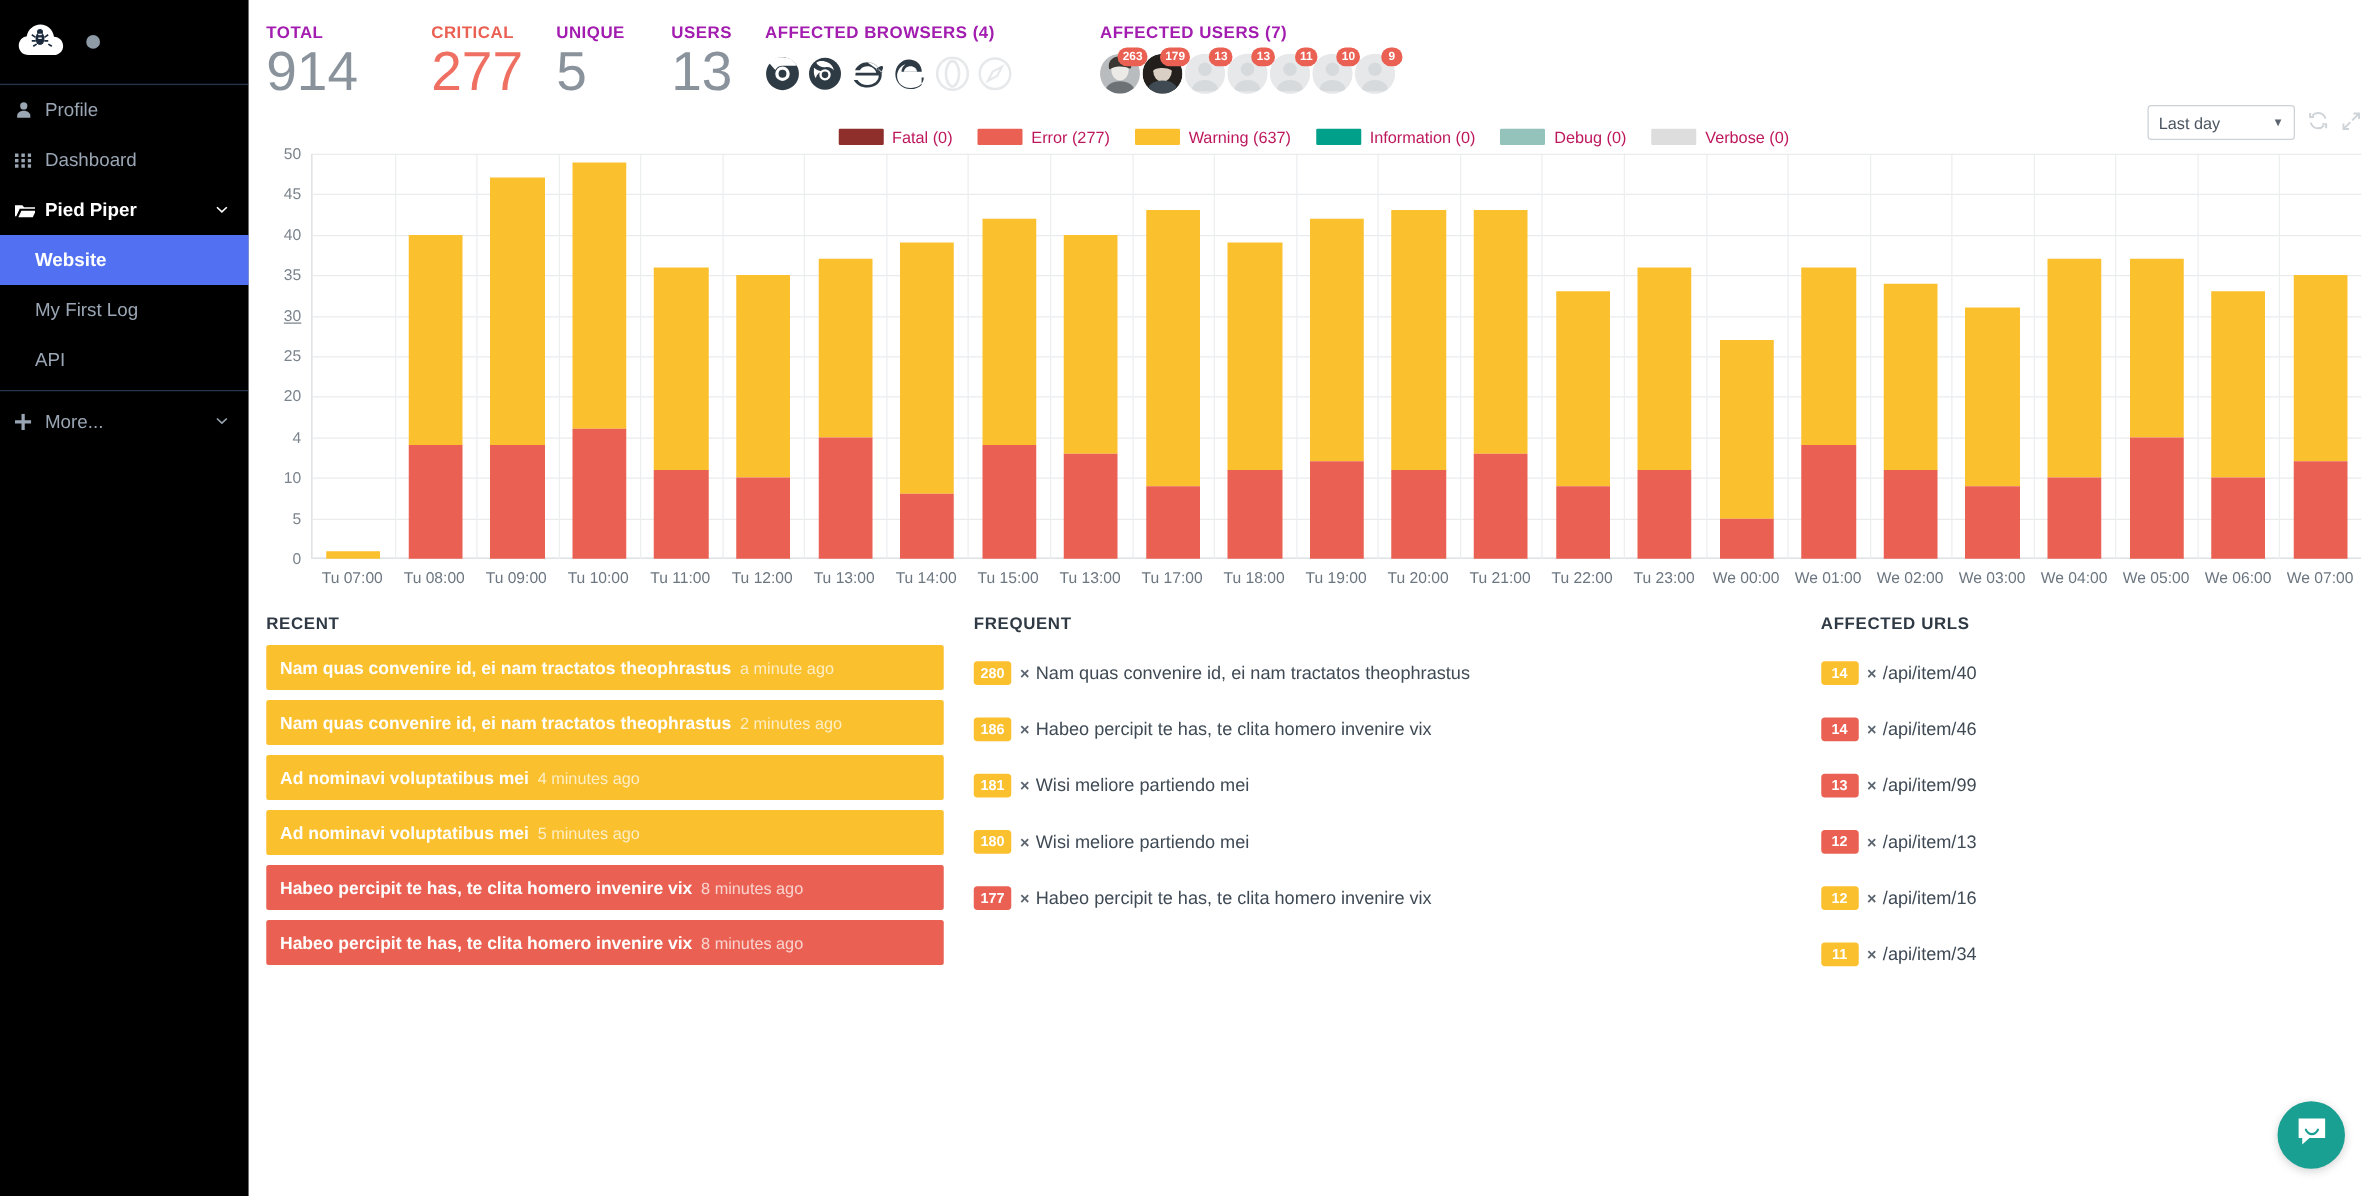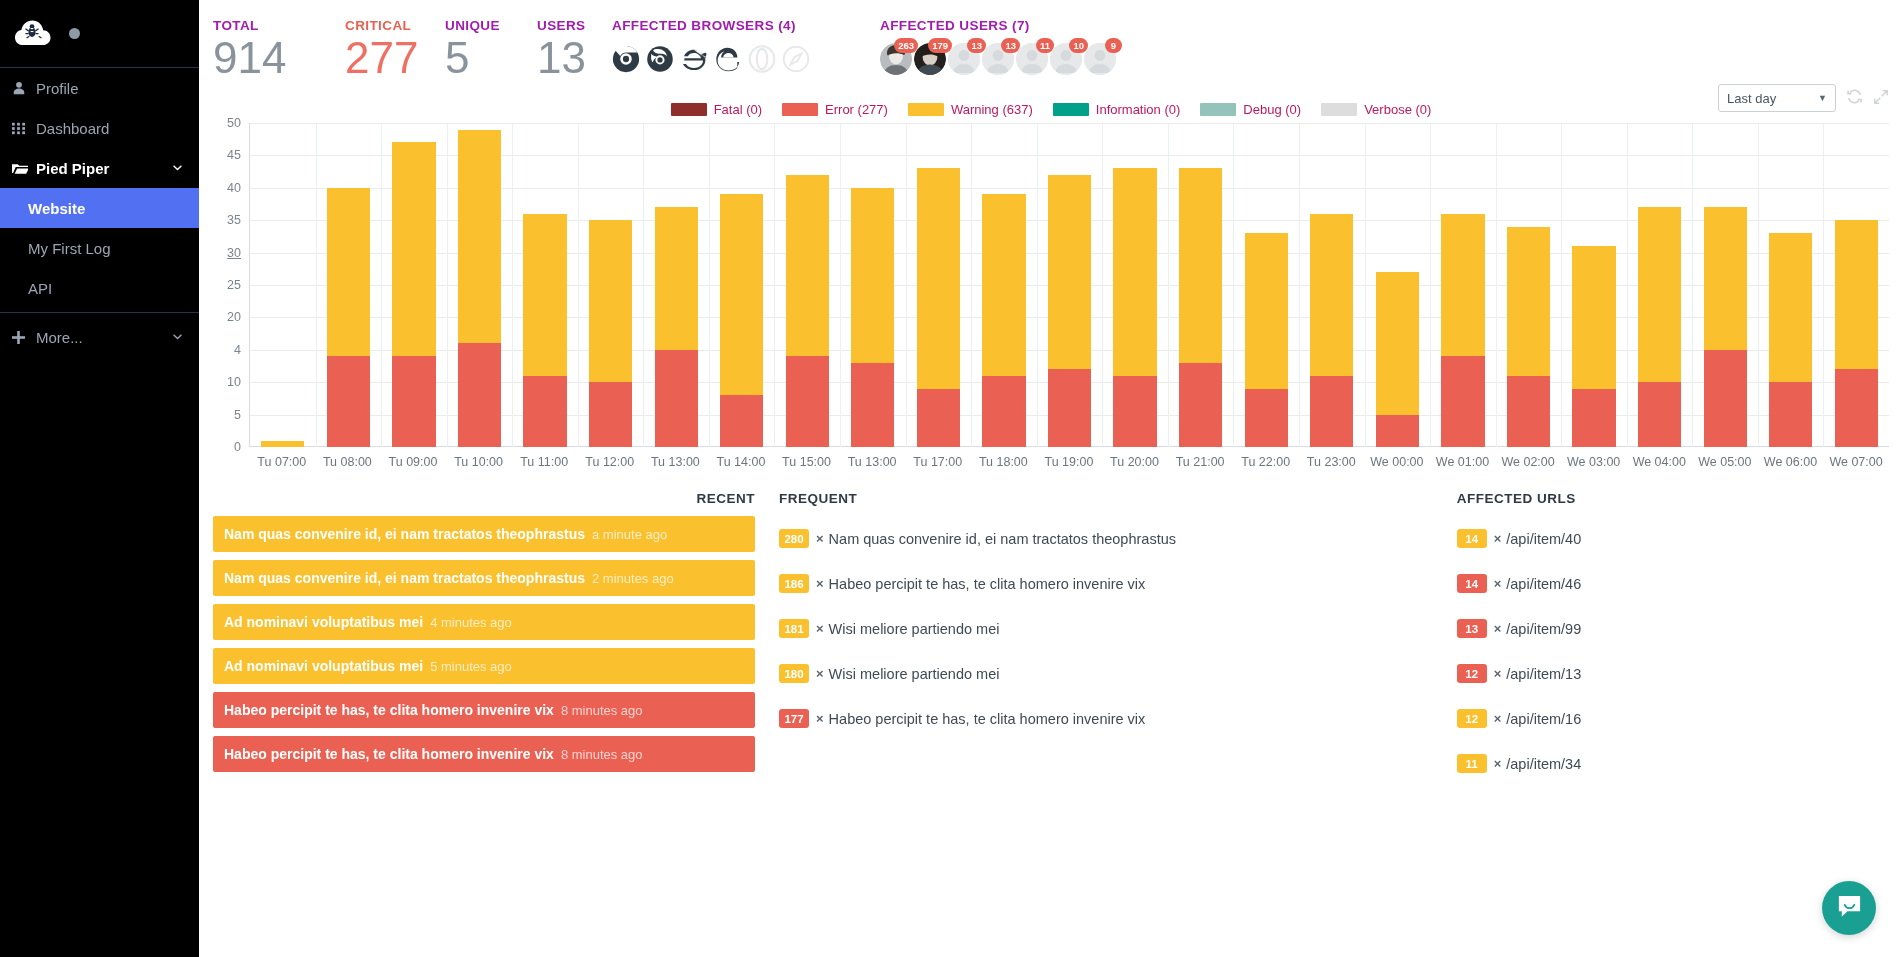--- a/index.html
+++ b/index.html
@@ -116,21 +116,21 @@
   .bcol { flex: 1; position: relative; display: flex; flex-direction: column; justify-content: flex-end; align-items: center; }
   .bstack { width: 66%; display: flex; flex-direction: column; justify-content: flex-end; height: 100%; }
   .seg-warning { background: #fbc02d; }
   .seg-error { background: #ea6153; }
   .xaxis { position: absolute; left: 36px; right: 0; top: 326px; display: flex; }
   .xtick { flex: 1; text-align: center; font-size: 12.5px; color: #6b7680; padding-top: 6px; }
 
   
   .panels { display: flex; padding: 0 14px; margin-top: 16px; }
   .panel { padding-right: 24px; }
-  .p-recent { width: 576px; text-align: right; }
+  .p-recent { width: 576px; }
   .p-frequent { width: 690px; }
   .p-urls { width: 440px; }
   .p-title { font-size: 13.5px; font-weight: bold; letter-spacing: .5px; color: #2f3a45; margin-bottom: 10px; }
 
   .rec-item {
     height: 36px; border-radius: 2px; margin-bottom: 8px; color: #fff;
     display: flex; align-items: center; padding-left: 11px; font-size: 14px;
     width: 542px; cursor: pointer;
   }
   .rec-item.warning { background: #fbc02d; }

